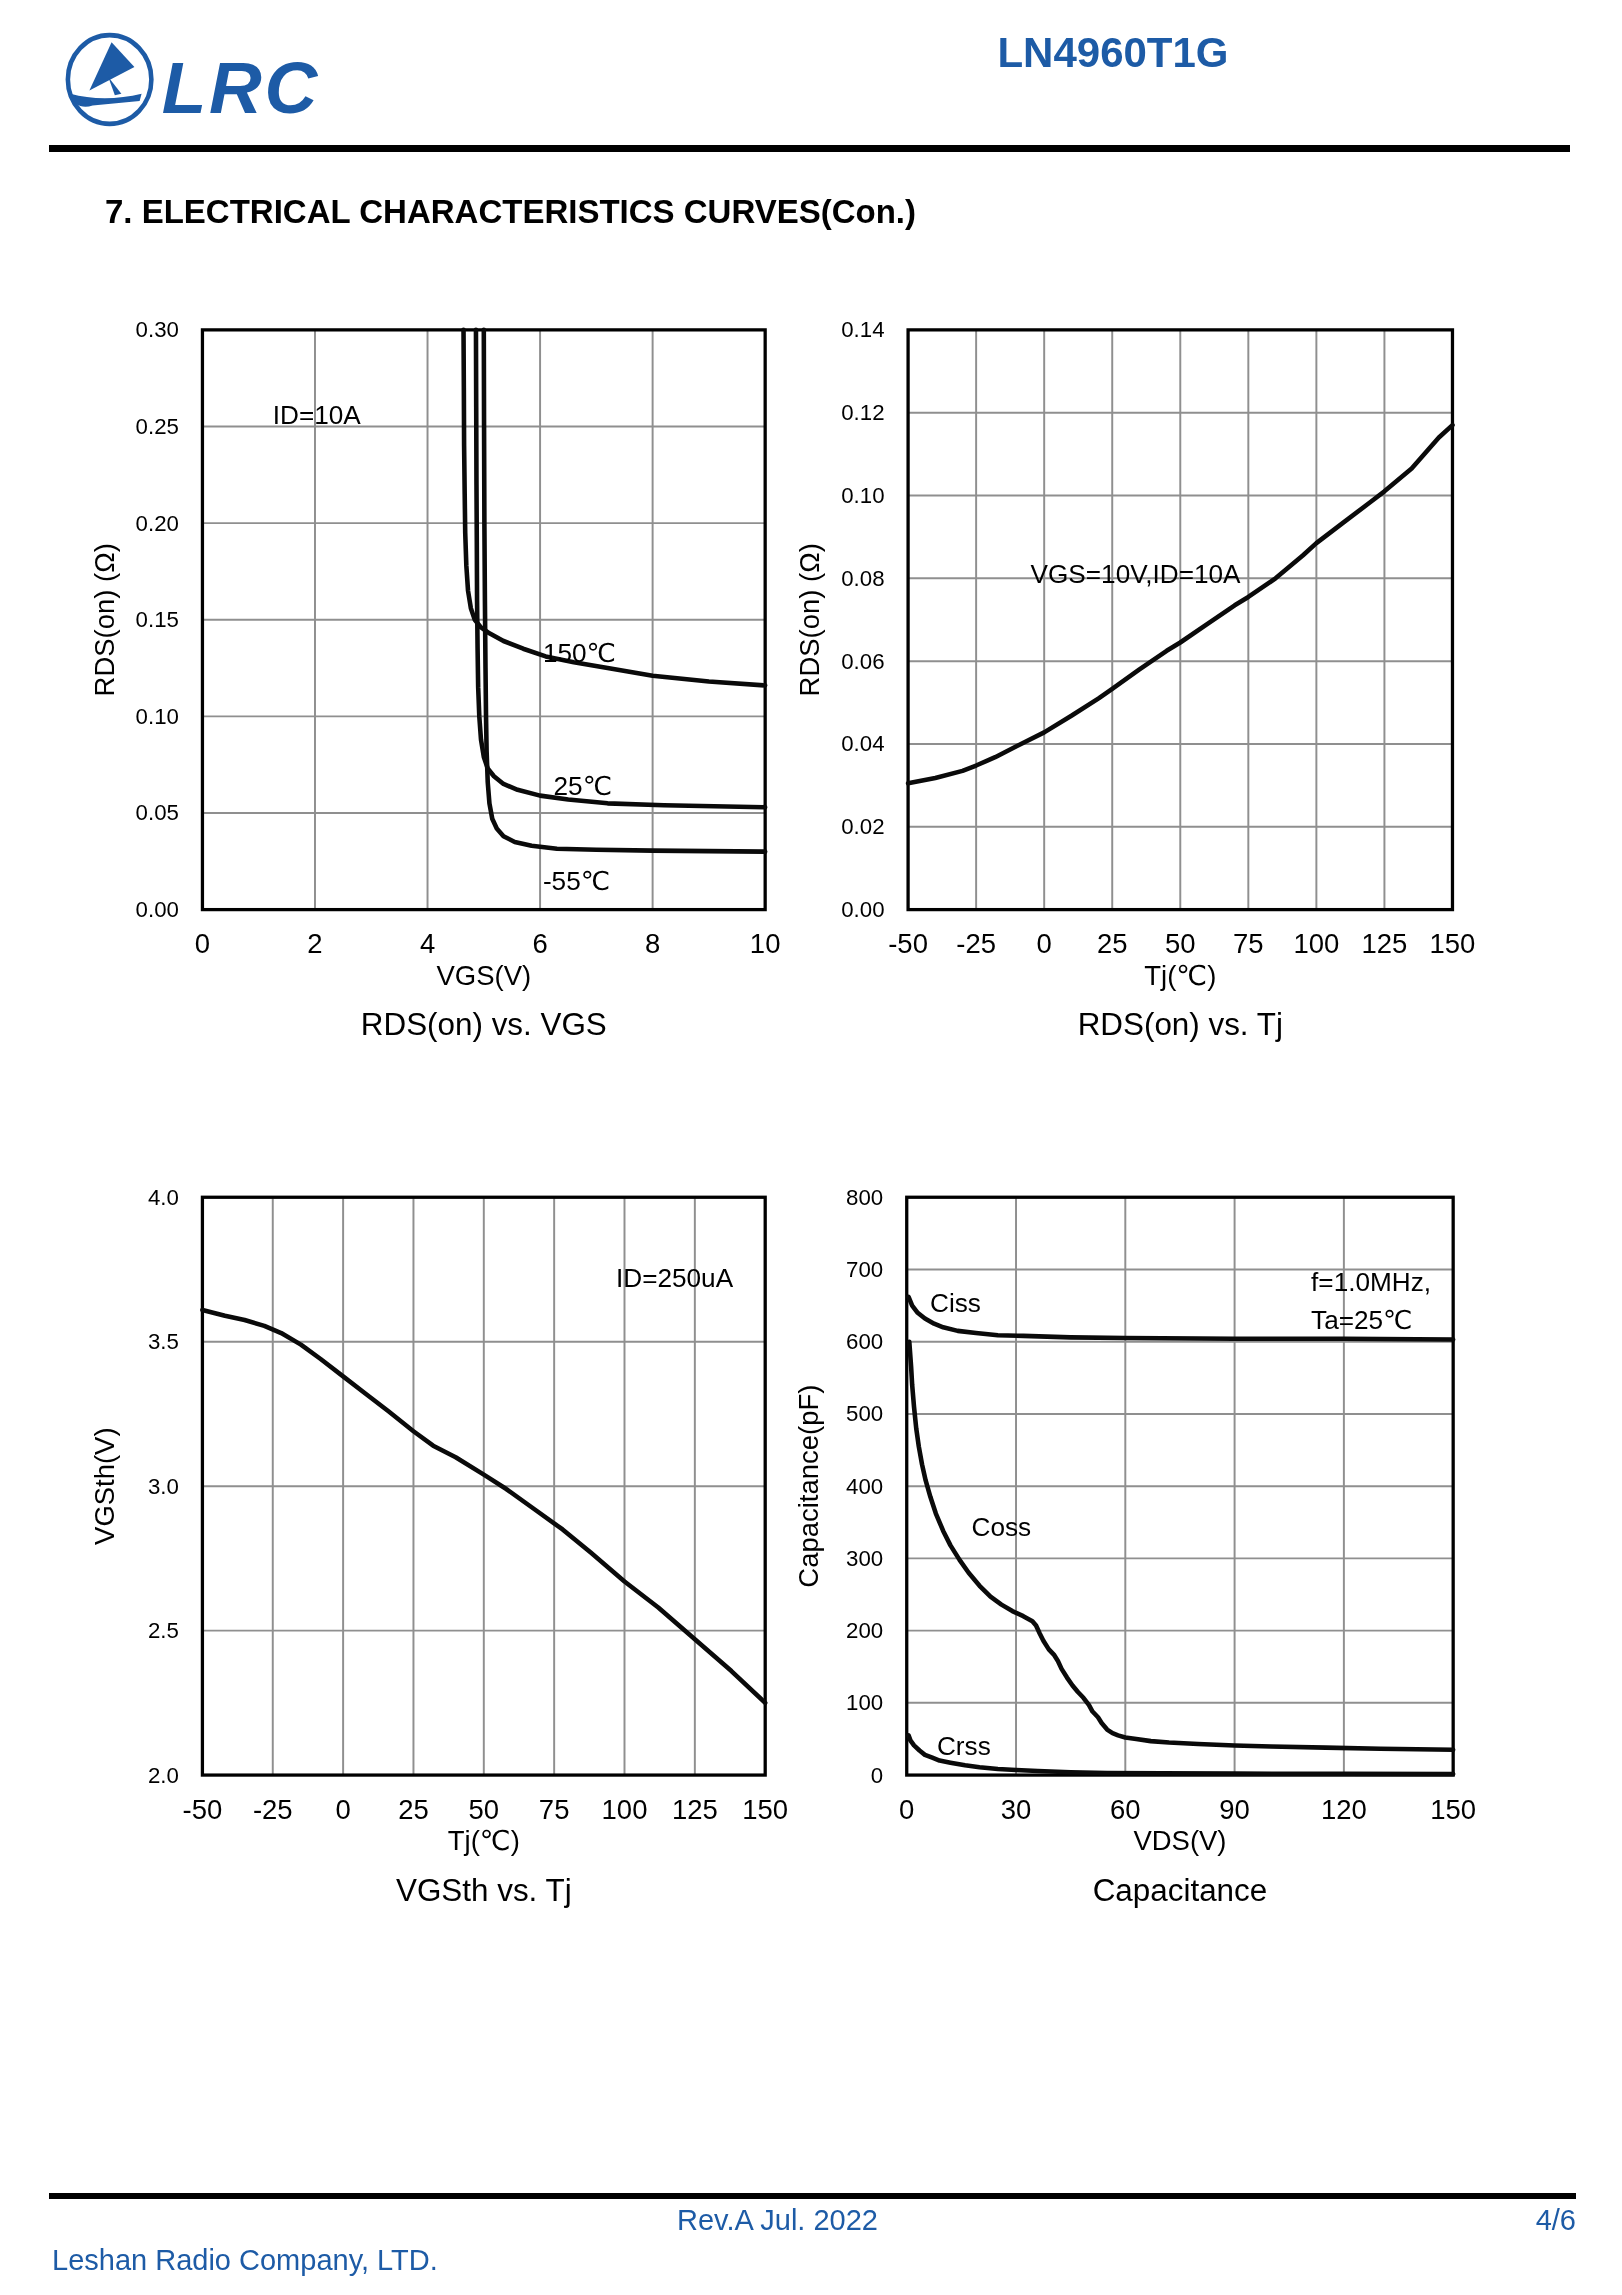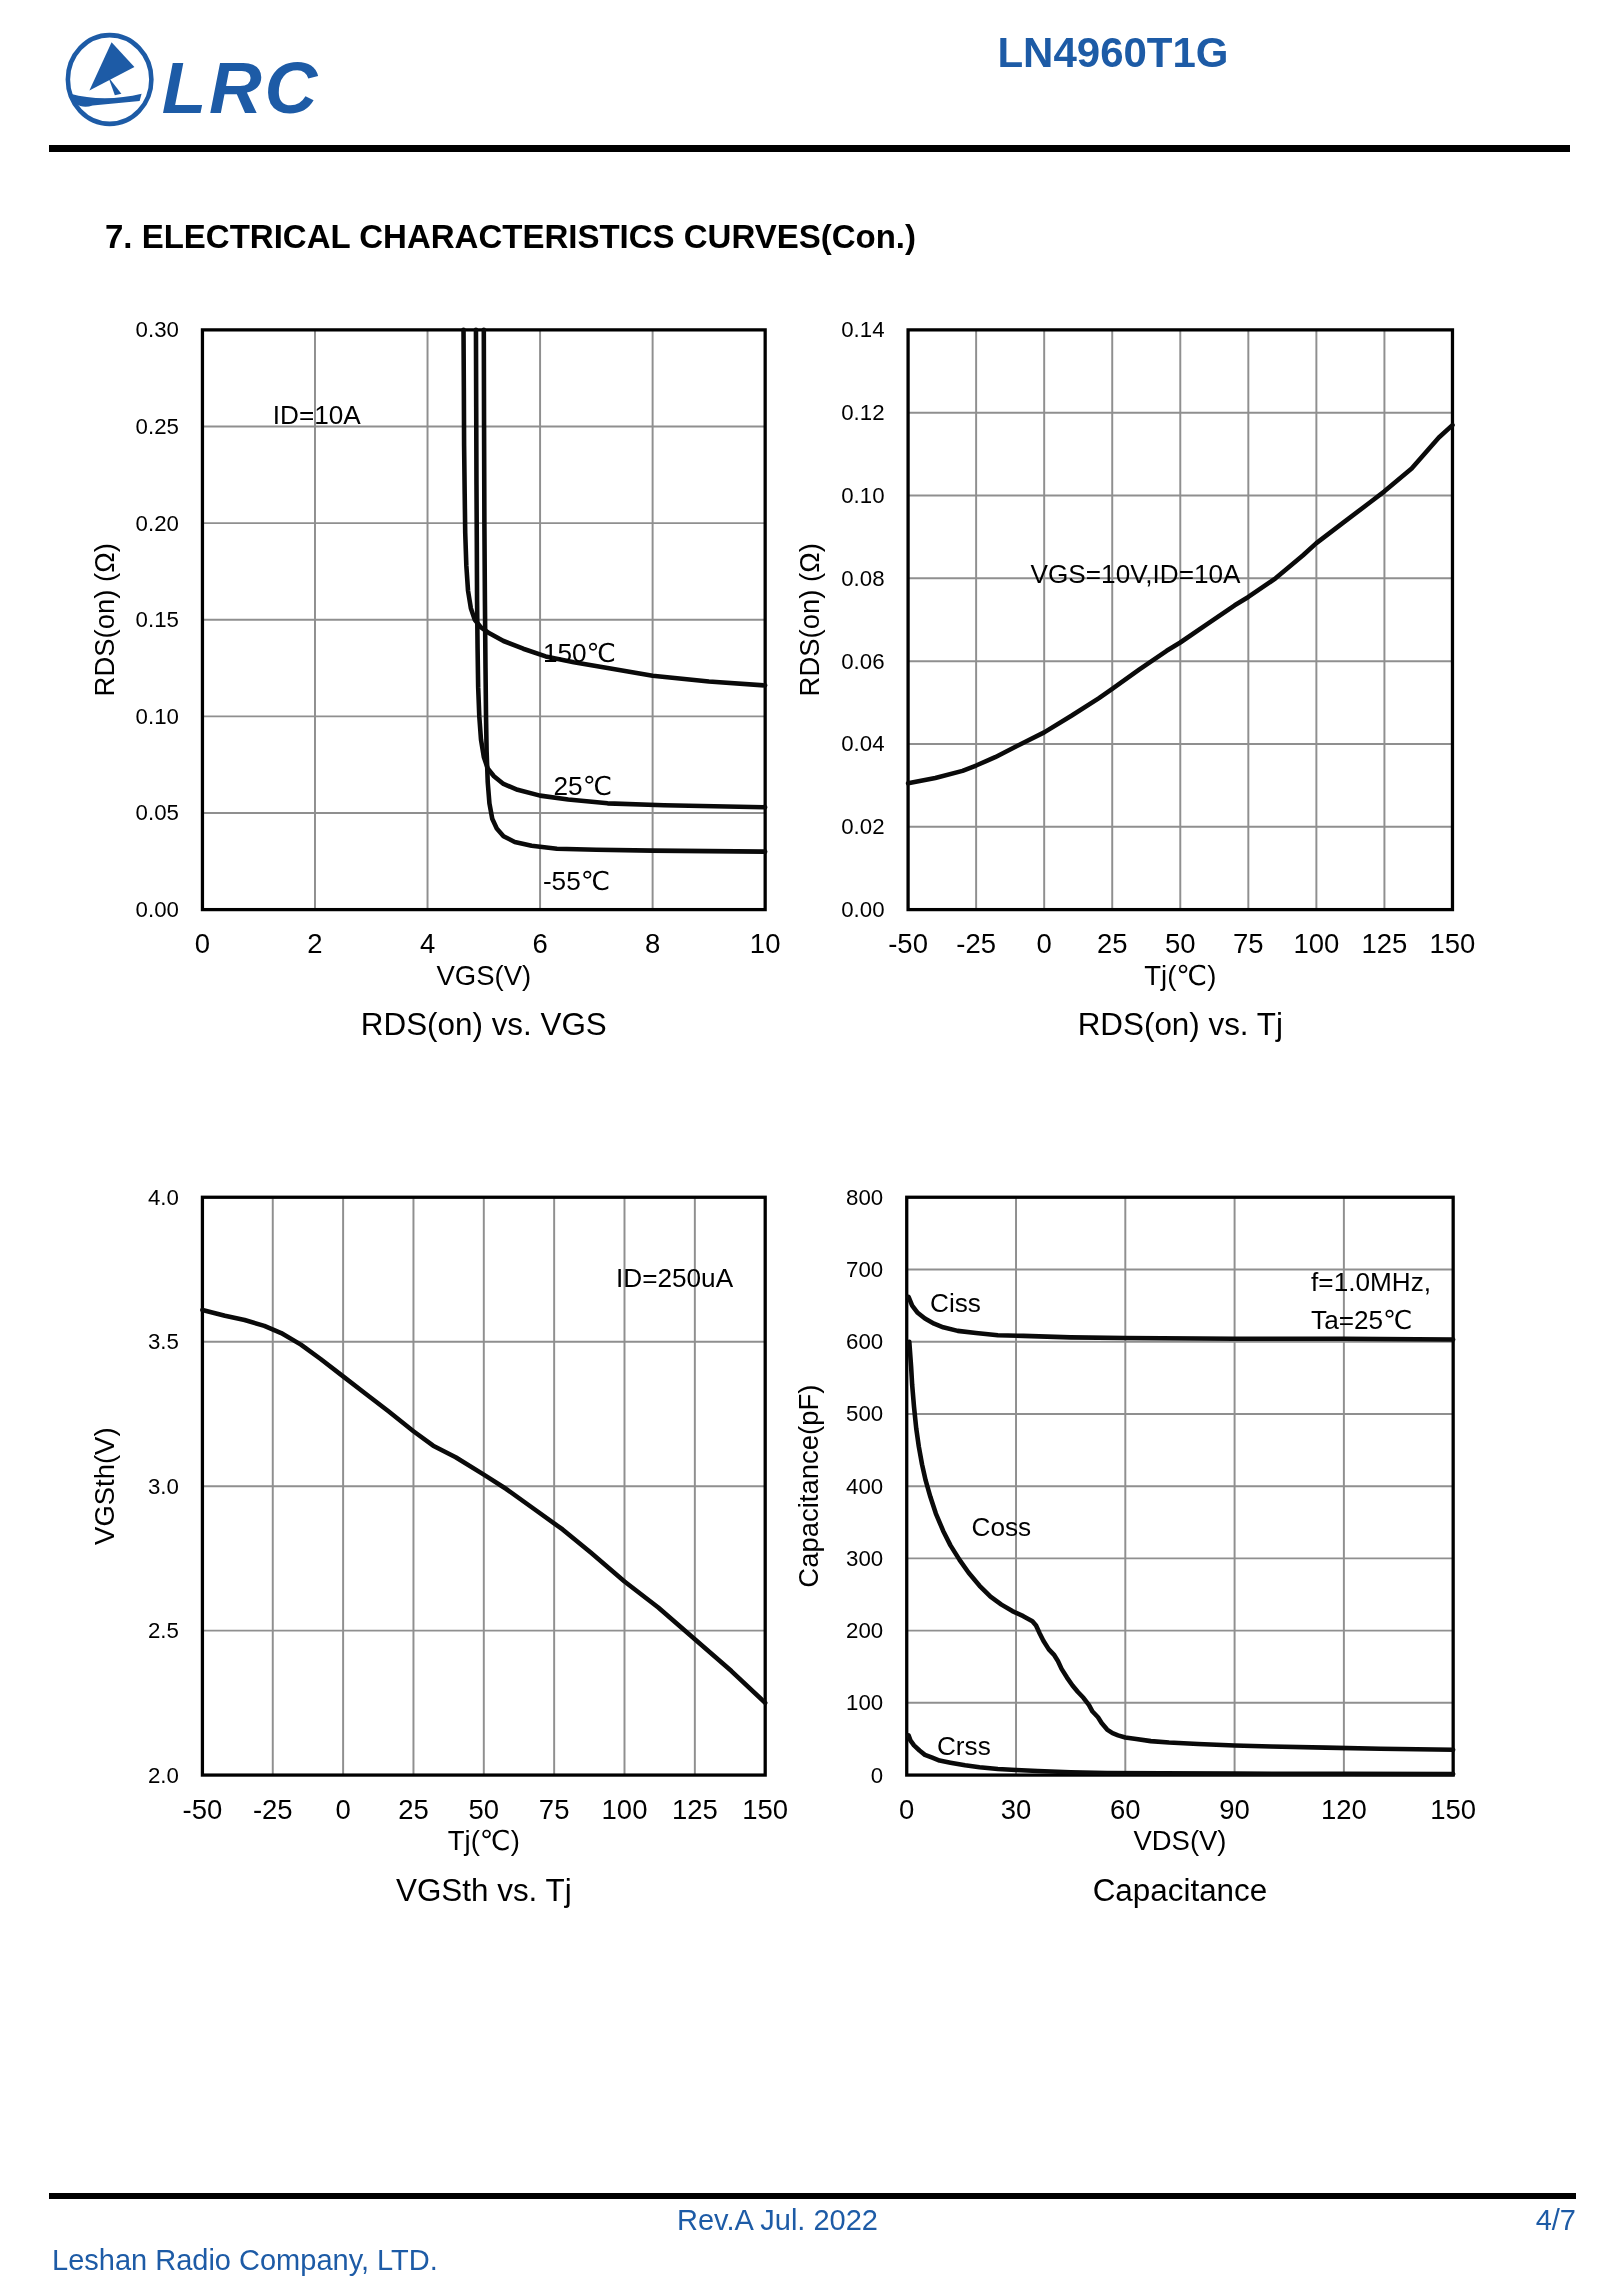--- a/index.html
+++ b/index.html
@@ -11,21 +11,21 @@
   
   .logo-svg{position:absolute;left:52px;top:26px;width:294px;height:137px;}
   .doc-title{
     position:absolute;right:52px;top:25px;width:916px;text-align:center;
     color:var(--accent,#1d5ba6);font-weight:bold;line-height:56px;font-size:42px;
   }
   .rule{position:absolute;background:#000;}
   .top-rule{left:49px;top:145px;width:1521px;height:7.2px;}
   .section-title{
     position:absolute;left:105px;top:193px;font-size:33px;font-weight:bold;
-    letter-spacing:0px;white-space:nowrap;margin-top:25px;
+    letter-spacing:0px;white-space:nowrap;
   }
   
   svg.chart{position:absolute;overflow:visible;}
   
   .footer-rule{left:49px;top:2193px;width:1527px;height:5.9px;}
   .footer-text{
     position:absolute;top:2204px;font-size:29px;color:var(--accent,#1d5ba6);
     white-space:nowrap;
   }
   .footer-company{left:52px;margin-top:40px;}
@@ -233,14 +233,14 @@
       <text x="1349" y="1829" font-size="34" text-anchor="end" fill="#000" dominant-baseline="central">800</text>
     </g>
     <text x="1802.5" y="2812" font-size="42" text-anchor="middle" fill="#000" dominant-baseline="central">VDS(V)</text>
     <text x="1235" y="2270.5" font-size="42" text-anchor="middle" fill="#000" dominant-baseline="central" transform="rotate(-90 1235 2270.5)">Capacitance(pF)</text>
     <text x="1802.5" y="2888" font-size="48" text-anchor="middle" fill="#000" dominant-baseline="central">Capacitance</text>
   </svg>
 
 <div class="rule footer-rule"></div>
 <div class="footer-text footer-company">Leshan Radio Company, LTD.</div>
 <div class="footer-text footer-rev">Rev.A  Jul.  2022</div>
-<div class="footer-text footer-page">4/7</div>
+<div class="footer-text footer-page">4/6</div>
 
 
 </body></html>

